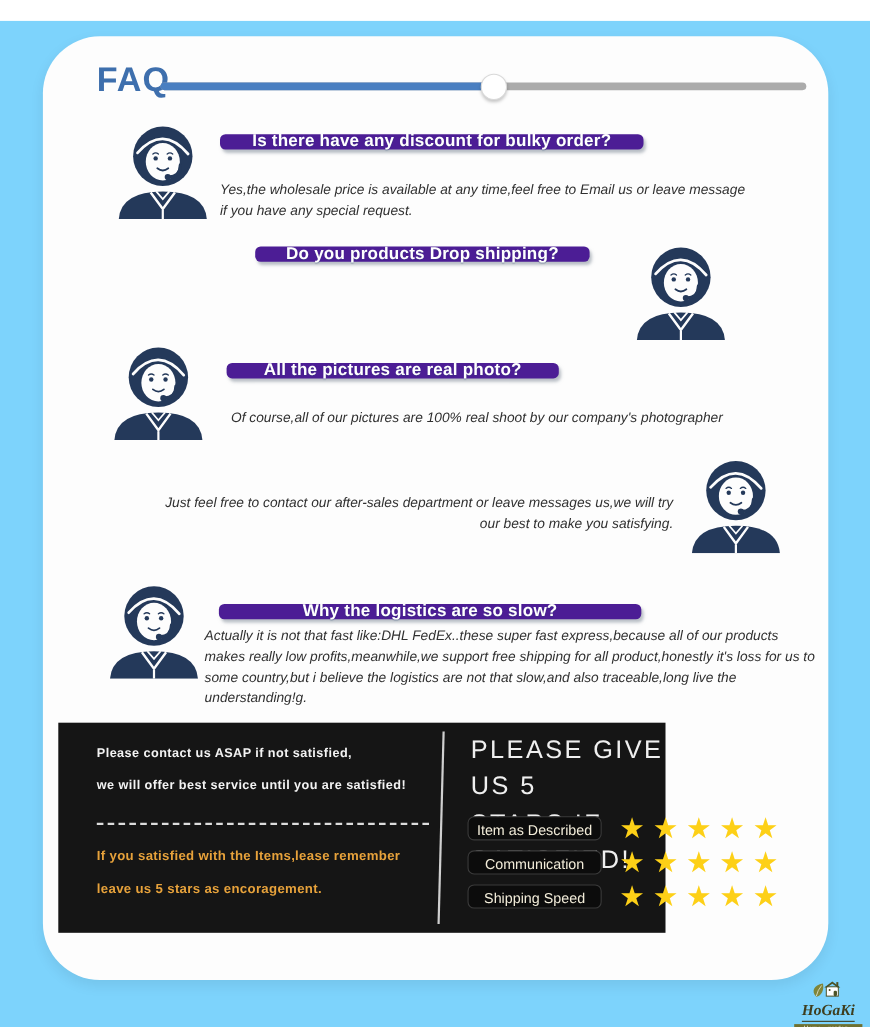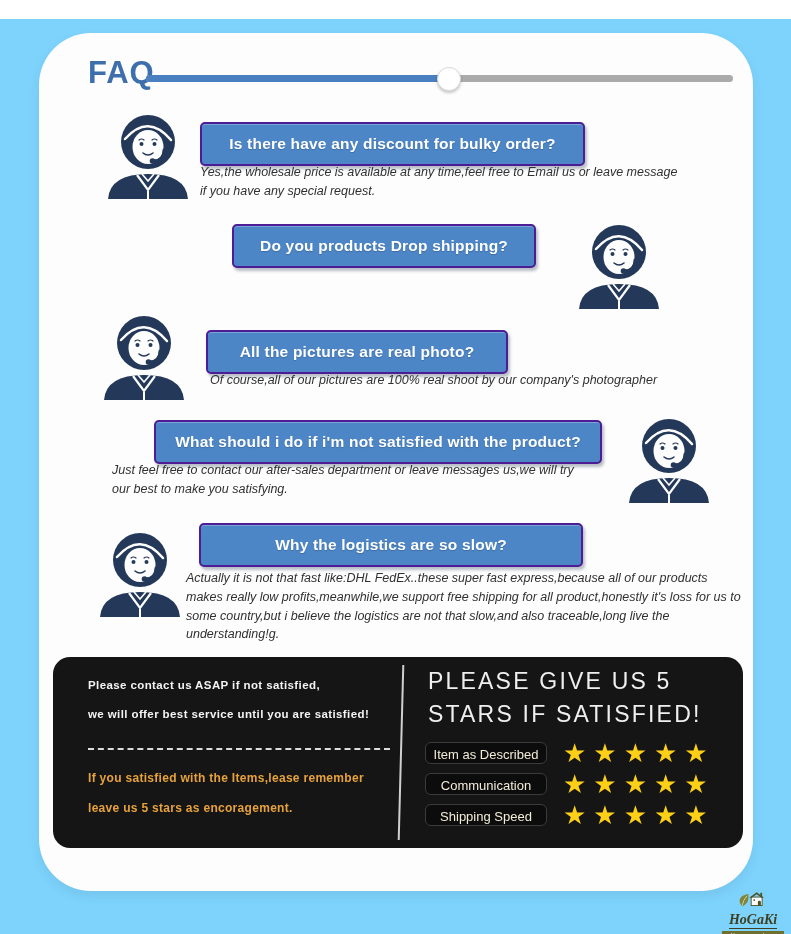--- a/index.html
+++ b/index.html
@@ -8,45 +8,45 @@
   .card{position:absolute;left:39px;top:14px;width:714px;height:858px;background:#fdfdfd;
         border-radius:52px;box-shadow:0 5px 12px rgba(0,0,0,.07);}
   
   .faq-title{position:absolute;left:88px;top:36px;font-size:31px;font-weight:bold;
              color:#3e6fad;letter-spacing:1px;}
   .slider-track{position:absolute;left:146px;top:56px;width:587px;height:7px;background:#ababab;border-radius:4px;}
   .slider-fill{width:302px;height:7px;background:#4a7fc1;border-radius:4px;}
   .slider-handle{position:absolute;left:291px;top:-8px;width:22px;height:22px;background:#fff;
                  border:1px solid #d9d9d9;border-radius:50%;box-shadow:0 2px 3px rgba(0,0,0,.22);}
   
-  .q-banner{position:absolute;height:44px;background:#4d86c6;border:2px solid #4c1d95;border-radius:5px;
+  .q-banner{position:absolute;height:14px;background:#4d86c6;border:7px solid #4c1d95;border-radius:5px;
             box-shadow:2px 3px 3px rgba(125,136,150,.55), inset 0 1px 0 rgba(255,255,255,.25);
             color:#fff;font-weight:bold;font-size:15.5px;display:flex;align-items:center;justify-content:center;
             letter-spacing:.2px;text-shadow:0 1px 1px rgba(40,70,110,.4);box-sizing:border-box;}
   #b1{left:200px;top:103px;width:385px}
   #b2{left:232px;top:205px;width:304px}
   #b3{left:206px;top:311px;width:302px}
   #b4{left:154px;top:401px;width:448px}
-  #b5{left:199px;top:504px;width:384px}
+  #b5{left:199px;top:530px;width:384px}
   
   .answer{position:absolute;font-size:12.5px;color:#303030;line-height:1.5;white-space:pre-line;font-style:italic;}
   #a1{left:200px;top:144px;width:520px}
   #a2{left:148px;top:246px;width:400px;text-align:right}
   #a3{left:210px;top:352px;width:500px}
-  #a4{left:112px;top:442px;width:500px;}
+  #a4{left:112px;top:429px;width:500px;text-align:right}
   #a5{left:186px;top:550px;width:560px;white-space:normal}
   
   .avatar{position:absolute;width:84px;height:92px;}
   #av1{left:106px;top:88px}
   #av2{left:577px;top:198px}
   #av3{left:102px;top:289px}
   #av4{left:627px;top:392px}
   #av5{left:98px;top:506px}
   
-  .promo{position:absolute;left:53px;top:638px;width:690px;height:191px;background:#151515;border-radius:17px;}
+  .promo{position:absolute;left:53px;top:638px;width:552px;height:191px;background:#151515;}
   .promo-divider{position:absolute;left:347px;top:8px;width:2px;height:175px;background:#cfcfcf;
                  transform:rotate(1.5deg);}
   .pl{position:absolute;left:35px;white-space:nowrap;font-weight:bold;}
   #pl1{top:22px;color:#f3f3f3;font-size:11.5px;letter-spacing:.4px}
   #pl2{top:51px;color:#f3f3f3;font-size:11.5px;letter-spacing:.4px}
   .promo-dash{position:absolute;left:35px;top:91px;width:302px;border-top:2px dashed #dcdcdc;}
   #pl3{top:114px;color:#e7a23b;font-size:12px;letter-spacing:.3px}
   #pl4{top:144px;color:#e7a23b;font-size:12px;letter-spacing:.3px}
   .promo-heading{position:absolute;left:375px;top:8px;font-size:23px;letter-spacing:2.2px;color:#efefef;
                  white-space:pre-line;line-height:1.45;font-weight:500;}
@@ -108,21 +108,20 @@
   <svg id="av2" class="avatar" viewBox="0 0 84 92">
       <use href="#cs-avatar"></use>
     </svg>
 
   <svg id="av3" class="avatar" viewBox="0 0 84 92">
       <use href="#cs-avatar"></use>
     </svg>
   <div id="b3" class="q-banner">All the pictures are real photo?</div>
   <div id="a3" class="answer">Of course,all of our pictures are 100% real shoot by our company's photographer</div>
 
-  <div id="b4" class="q-banner">What should i do if i'm not satisfied with the product?</div>
   <svg id="av4" class="avatar" viewBox="0 0 84 92">
       <use href="#cs-avatar"></use>
     </svg>
   <div id="a4" class="answer">Just feel free to contact our after-sales department or leave messages us,we will try
 our best to make you satisfying.</div>
 
   <svg id="av5" class="avatar" viewBox="0 0 84 92">
       <use href="#cs-avatar"></use>
     </svg>
   <div id="b5" class="q-banner">Why the logistics are so slow?</div>

